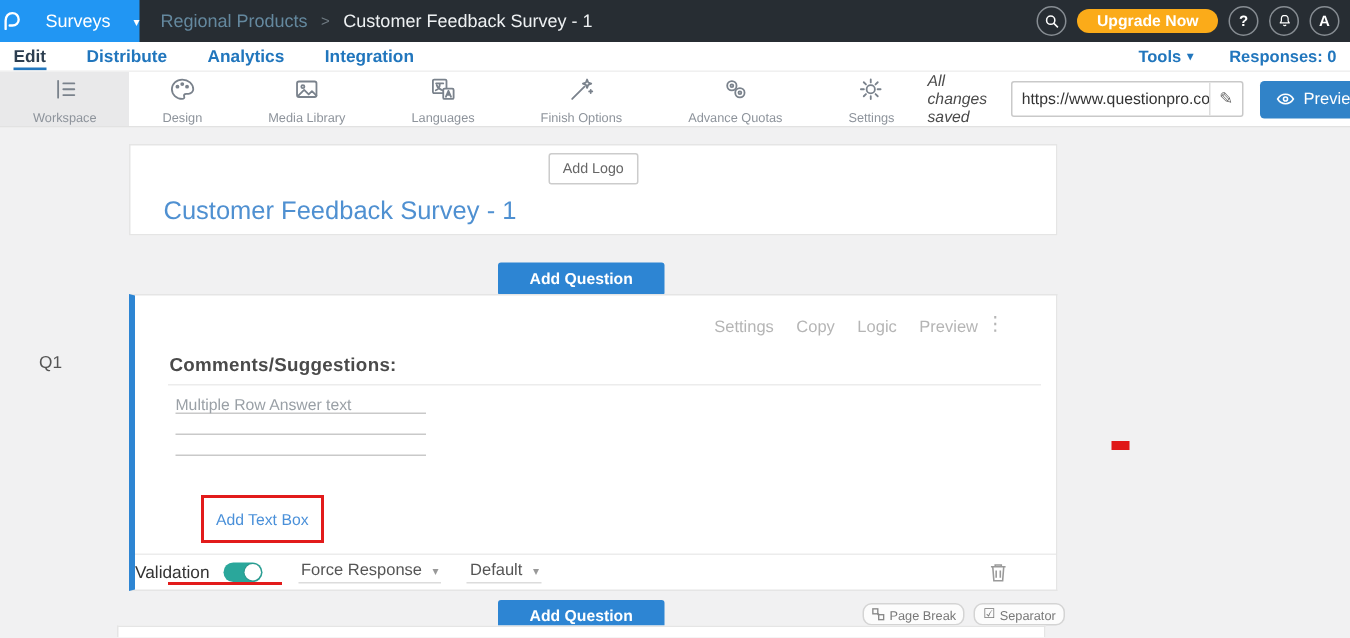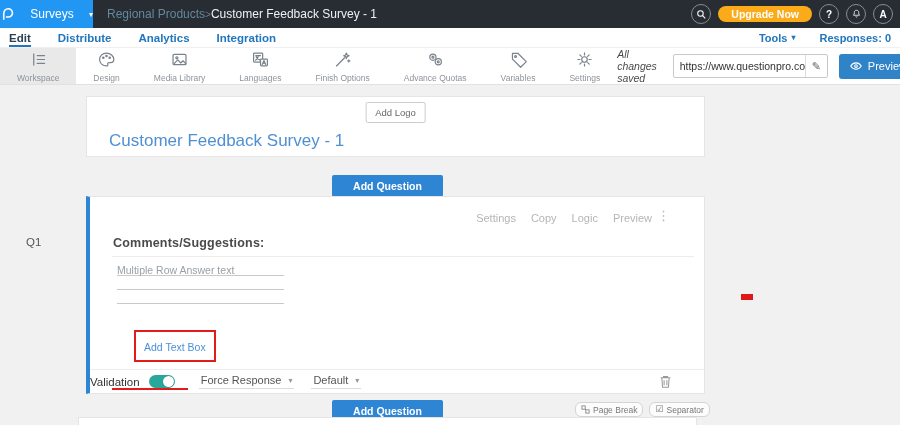--- a/index.html
+++ b/index.html
@@ -6,40 +6,40 @@
   html,body { background:#f1f1f2; }
   body { font-family:"Liberation Sans", sans-serif; }
   .screen { position:relative; width:900px; height:425px; background:#f1f1f2; overflow:hidden; }
 
   
   .topbar { position:absolute; top:0; left:0; width:900px; height:28px; background:#272d33; display:flex; align-items:center; }
   .brand { width:93px; height:36px; background:#2196f3; display:flex; align-items:center; justify-content:space-between; gap:8px; color:#fff; cursor:pointer; }
   .brand-logo svg { display:block; }
   .brand-label { font-size:12px; color:#fff; }
   .brand-caret { font-size:8px; color:#fff; }
-  .breadcrumb { display:flex; align-items:center; gap:0; margin-left:14px; font-size:12px; }
+  .breadcrumb { display:flex; align-items:center; gap:9px; margin-left:14px; font-size:12px; }
   .crumb-parent { color:#64889e; cursor:pointer; }
   .crumb-sep { color:#6f7a82; font-size:10px; }
   .crumb-current { color:#eef1f3; }
   .top-actions { margin-left:auto; display:flex; align-items:center; gap:7px; padding-right:7px; }
   .circle-btn { width:20px; height:20px; border:1.5px solid #878d93; border-radius:50%; display:flex; align-items:center; justify-content:center; color:#fff; font-size:10px; font-weight:bold; background:transparent; cursor:pointer; flex:0 0 auto; }
   .upgrade-btn { background:#fbab19; color:#fff; border:none; border-radius:10px; height:16px; padding:0 13px; font-size:10.5px; font-weight:bold; cursor:pointer; }
 
   
   .navbar { position:absolute; top:28px; left:0; width:900px; height:19px; background:#fff; display:flex; align-items:center; padding:0 9px; font-size:11.5px; }
   .nav-tabs { display:flex; gap:27px; height:100%; align-items:center; }
   .nav-tab { color:#2176bd; font-weight:700; height:100%; display:flex; align-items:center; cursor:pointer; border-bottom:2px solid transparent; padding-top:2px; }
   .nav-tab.active { color:#2c3e50; border-bottom-color:#2176bd; }
   .nav-right { margin-left:auto; display:flex; gap:24px; align-items:center; color:#2176bd; font-weight:700; font-size:11px; }
   .tools-link { cursor:pointer; display:flex; gap:4px; align-items:center; }
   .tools-link .caret { font-size:8px; }
 
   
   .toolbar { position:absolute; top:47px; left:0; width:900px; height:38px; background:#fff; border-top:1px solid #f0f0f0; border-bottom:1px solid #e2e2e2; display:flex; align-items:stretch; }
-  .tool-item { display:flex; flex-direction:column; align-items:center; justify-content:center; gap:4px; padding:0 17px; color:#8d939b; font-size:8.5px; cursor:pointer; white-space:nowrap; }
+  .tool-item { display:flex; flex-direction:column; align-items:center; justify-content:center; gap:4px; padding:0 22px; color:#8d939b; font-size:8.5px; cursor:pointer; white-space:nowrap; }
   .tool-item.active { background:#e9e9ea; }
   .tool-item svg { width:19px; height:19px; stroke:#7a828c; fill:none; stroke-width:1.4; stroke-linecap:round; stroke-linejoin:round; }
   .toolbar-right { margin-left:auto; display:flex; align-items:center; gap:11px; padding-right:6px; }
   .saved-label { font-style:italic; font-size:10.5px; color:#4a4a4a; }
   .url-wrap { display:flex; align-items:center; border:1px solid #c9c9c9; border-radius:2px; height:24px; width:160px; background:#fff; }
   .url-input { border:none; outline:none; font-size:10.5px; color:#333; width:131px; padding-left:6px; font-family:"Liberation Sans", sans-serif; background:transparent; }
   .pencil-btn { color:#666; font-size:11px; padding:0 6px; border-left:1px solid #ddd; cursor:pointer; line-height:22px; }
   .preview-btn { background:#3183c8; color:#fff; border:none; border-radius:3px; height:25px; padding:0 10px; font-size:11px; display:flex; align-items:center; gap:5px; cursor:pointer; }
   .preview-btn svg { width:14px; height:12px; stroke:#fff; fill:none; stroke-width:1.4; }
 
@@ -188,27 +188,20 @@
       <svg viewBox="0 0 22 22">
           <circle cx="8" cy="8.3" r="3.6"></circle>
           <circle cx="14.2" cy="13.7" r="3.6"></circle>
           <circle cx="8" cy="8.3" r="1.1"></circle>
           <circle cx="14.2" cy="13.7" r="1.1"></circle>
         </svg>
       <span>Advance Quotas</span>
     </div>
     <div class="tool-item">
       <svg viewBox="0 0 22 22">
-          <path d="M4 4h6.5L20 13.5 13.5 20 4 10.5V4z"></path>
-          <circle cx="7.6" cy="7.6" r="1.1"></circle>
-        </svg>
-      <span>Variables</span>
-    </div>
-    <div class="tool-item">
-      <svg viewBox="0 0 22 22">
           <circle cx="11" cy="11" r="3.2"></circle>
           <path d="M11 3.4v2.3M11 16.3v2.3M3.4 11h2.3M16.3 11h2.3M5.6 5.6l1.7 1.7M14.7 14.7l1.7 1.7M16.4 5.6l-1.7 1.7M7.3 14.7l-1.7 1.7"></path>
         </svg>
       <span>Settings</span>
     </div>
     <div class="toolbar-right">
       <span class="saved-label">All changes saved</span>
       <span class="url-wrap">
         <input class="url-input" type="text" value="https://www.questionpro.com/t/APNrFZ" style="">
         <span class="pencil-btn">✎</span>

